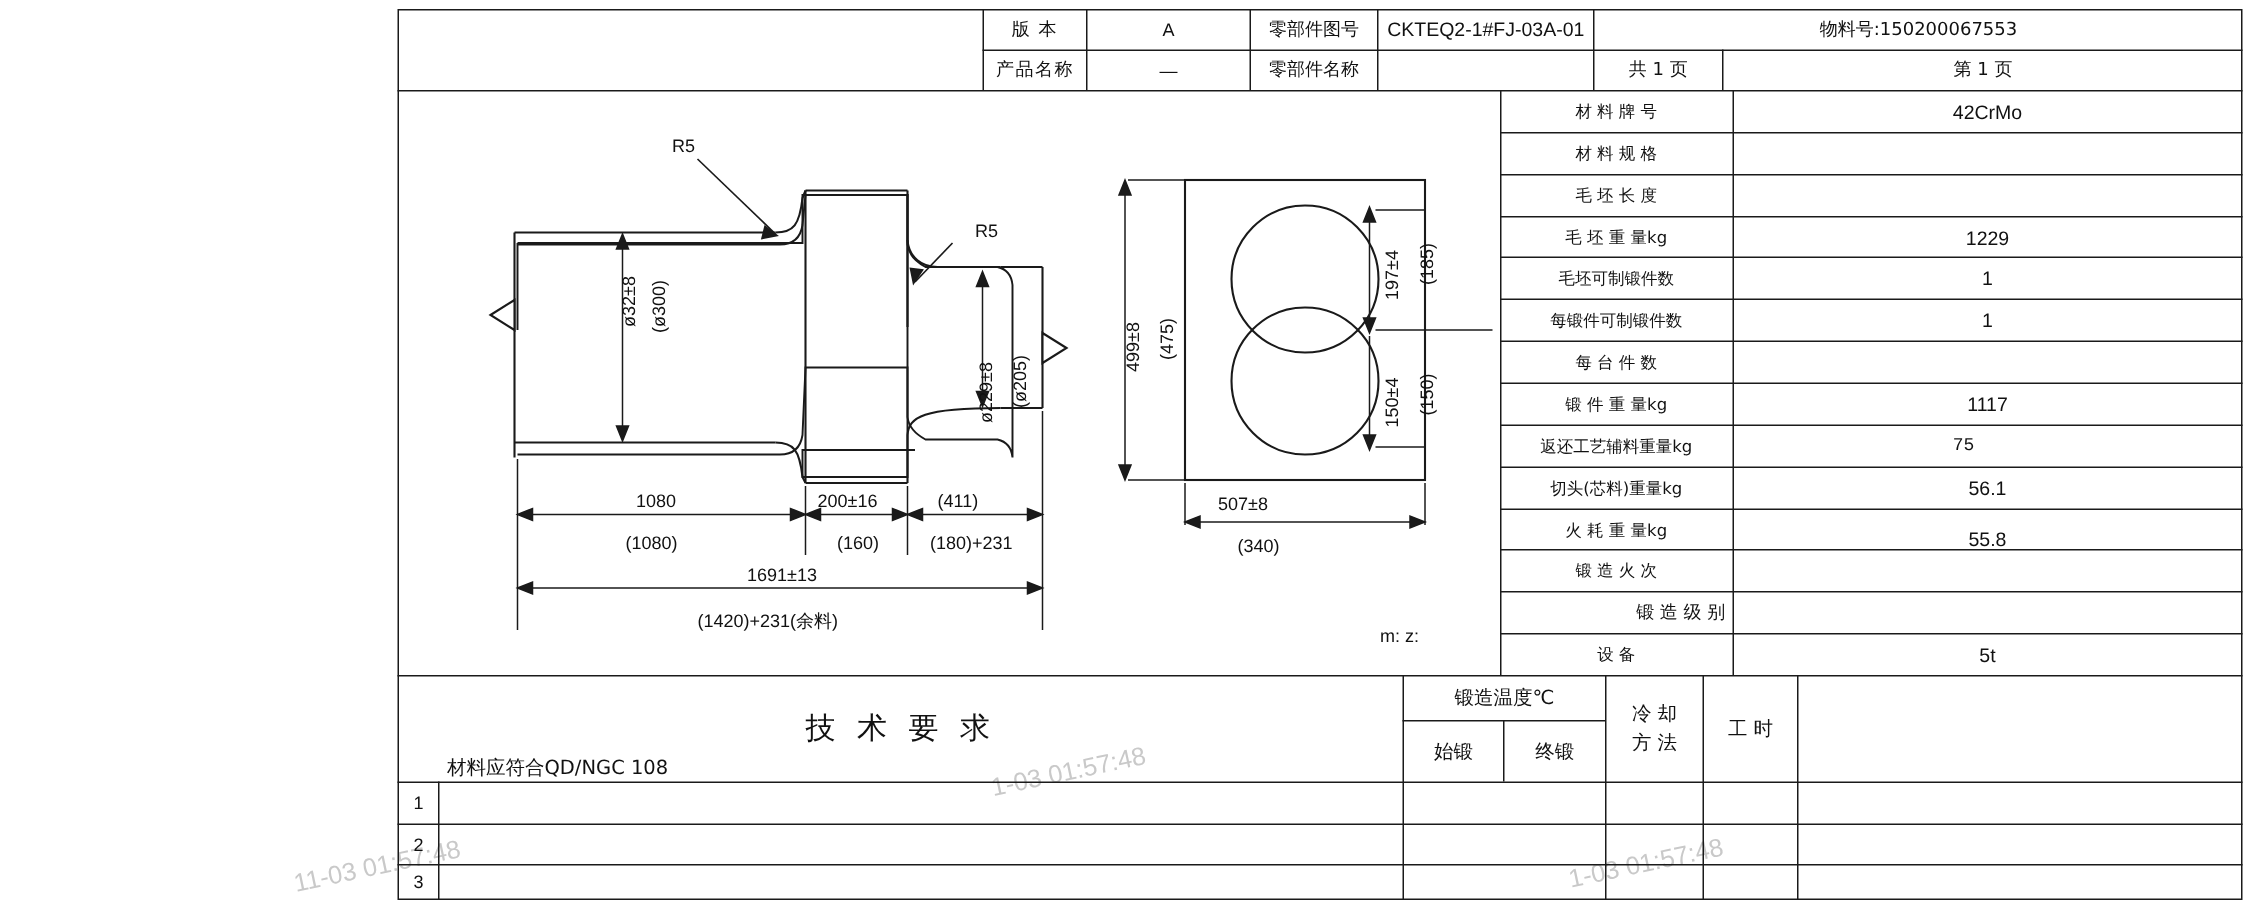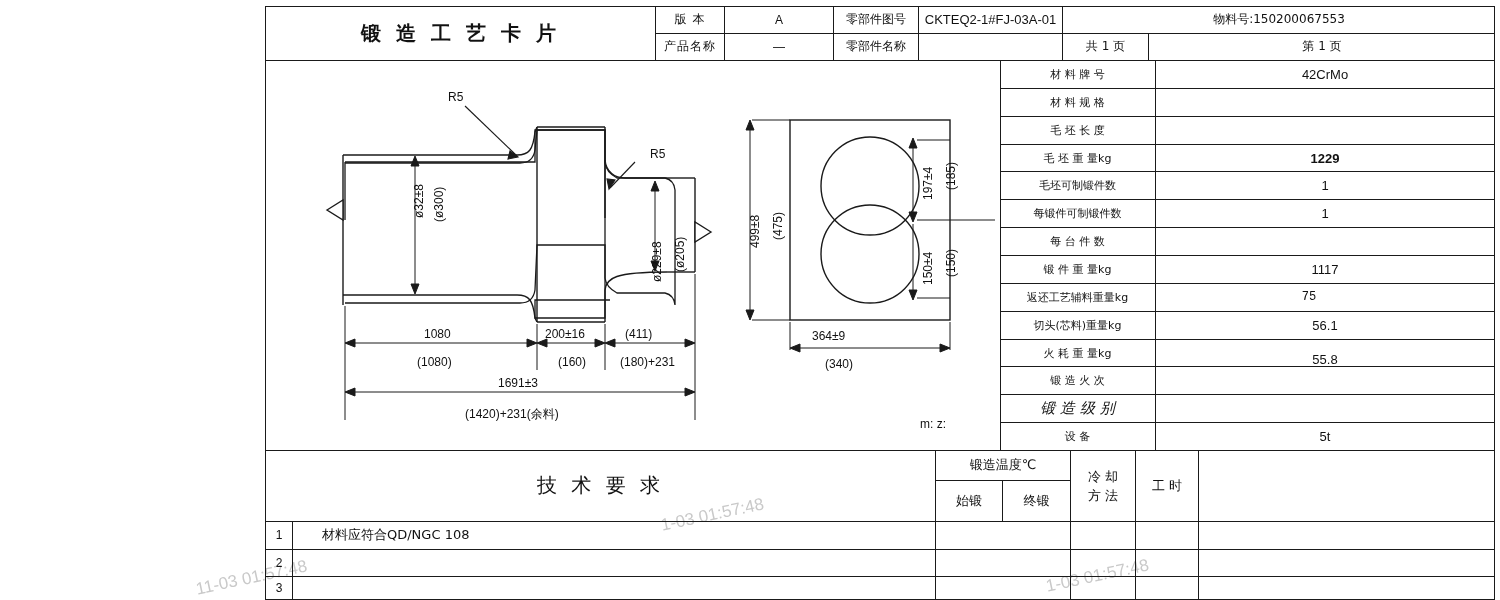--- a/index.html
+++ b/index.html
@@ -45,21 +45,20 @@
 
   <div class="ln hl" style="left:655px;top:33px;width:840px;"></div>
 
   <div class="ln vl" style="left:655px;top:6px;height:54px;"></div>
   <div class="ln vl" style="left:724px;top:6px;height:54px;"></div>
   <div class="ln vl" style="left:833px;top:6px;height:54px;"></div>
   <div class="ln vl" style="left:918px;top:6px;height:54px;"></div>
   <div class="ln vl" style="left:1062px;top:6px;height:54px;"></div>
   <div class="ln vl" style="left:1148px;top:33px;height:27px;"></div>
 
-  <div class="abs ctr cn t20 bold sp4" style="left:266px;top:6px;width:389px;height:54px;">锻 造 工 艺 卡 片</div>
 
   <div class="abs ctr cn t12 sp1" style="left:656px;top:6px;width:68px;height:27px;">版  本</div>
   <div class="abs ctr t12" style="left:725px;top:6px;width:108px;height:27px;">A</div>
   <div class="abs ctr cn t12" style="left:834px;top:6px;width:84px;height:27px;">零部件图号</div>
   <div class="abs ctr t13" style="left:919px;top:6px;width:143px;height:27px;">CKTEQ2-1#FJ-03A-01</div>
   <div class="abs ctr cn t12" style="left:1063px;top:6px;width:432px;height:27px;">物料号:150200067553</div>
 
   <div class="abs ctr cn t12 sp1" style="left:656px;top:33px;width:68px;height:27px;">产品名称</div>
   <div class="abs ctr t12" style="left:725px;top:33px;width:108px;height:27px;">—</div>
   <div class="abs ctr cn t12" style="left:834px;top:33px;width:84px;height:27px;">零部件名称</div>
@@ -82,21 +81,21 @@
       <div class="ln hl" style="left: 1000px; top: 144px; width: 495px;"></div>
       <div class="abs ctr cn" style="left: 1001px; top: 116px; width: 153px; height: 28px; font-size: 11px;">
         <span>毛 坯 长 度</span>
       </div>
       <div class="abs ctr" style="left: 1156px; top: 116px; width: 338px; height: 28px; font-size: 13px;"></div>
       <div class="ln hl" style="left: 1000px; top: 171px; width: 495px;"></div>
       <div class="abs ctr cn" style="left: 1001px; top: 144px; width: 153px; height: 28px; font-size: 11px;">
         <span>毛 坯 重 量</span>
         <span style="font-size: 11px;"> kg</span>
       </div>
-      <div class="abs ctr" style="left: 1156px; top: 144px; width: 338px; height: 28px; font-size: 13px; font-weight: bold;">1229</div>
+      <div class="abs ctr" style="left: 1156px; top: 144px; width: 338px; height: 28px; font-size: 13px;">1229</div>
       <div class="ln hl" style="left: 1000px; top: 199px; width: 495px;"></div>
       <div class="abs ctr cn" style="left: 1001px; top: 171px; width: 153px; height: 28px; font-size: 11px;">
         <span>毛坯可制锻件数</span>
       </div>
       <div class="abs ctr" style="left: 1156px; top: 171px; width: 338px; height: 28px; font-size: 13px;">1</div>
       <div class="ln hl" style="left: 1000px; top: 227px; width: 495px;"></div>
       <div class="abs ctr cn" style="left: 1001px; top: 199px; width: 153px; height: 28px; font-size: 11px;">
         <span>每锻件可制锻件数</span>
       </div>
       <div class="abs ctr" style="left: 1156px; top: 199px; width: 338px; height: 28px; font-size: 13px;">1</div>
@@ -128,21 +127,21 @@
         <span>火 耗 重 量</span>
         <span style="font-size: 11px;"> kg</span>
       </div>
       <div class="abs ctr" style="left: 1156px; top: 339px; width: 338px; height: 40px; font-size: 13px;">55.8</div>
       <div class="ln hl" style="left: 1000px; top: 394px; width: 495px;"></div>
       <div class="abs ctr cn" style="left: 1001px; top: 366px; width: 153px; height: 28px; font-size: 11px;">
         <span>锻 造 火 次</span>
       </div>
       <div class="abs ctr" style="left: 1156px; top: 366px; width: 338px; height: 28px; font-size: 13px;"></div>
       <div class="ln hl" style="left: 1000px; top: 422px; width: 495px;"></div>
-      <div class="abs ctr cn" style="left: 1001px; top: 394px; width: 153px; height: 28px; font-size: 15px; font-style: italic;">
+      <div class="abs ctr cn" style="left: 1044px; top: 394px; width: 153px; height: 28px; font-size: 12px;">
         <span>锻 造 级 别</span>
       </div>
       <div class="abs ctr" style="left: 1156px; top: 394px; width: 338px; height: 28px; font-size: 13px;"></div>
       <div class="abs ctr cn" style="left: 1001px; top: 422px; width: 153px; height: 28px; font-size: 11px;">
         <span>设      备</span>
       </div>
       <div class="abs ctr" style="left: 1156px; top: 422px; width: 338px; height: 28px; font-size: 13px;">5t</div>
     </div>
 
   <div>
@@ -263,21 +262,21 @@
       <path d="M 80 332 L 90 328 L 90 336 Z" fill="#1a1a1a"></path>
       <path d="M 430 332 L 420 328 L 420 336 Z" fill="#1a1a1a"></path>
     </g>
   </svg>
   <div class="lbl t13" style="left:424px;top:327px;">1080</div>
   <div class="lbl t13" style="left:417px;top:355px;">(1080)</div>
   <div class="lbl t13" style="left:545px;top:327px;">200±16</div>
   <div class="lbl t13" style="left:558px;top:355px;">(160)</div>
   <div class="lbl t13" style="left:625px;top:327px;">(411)</div>
   <div class="lbl t13" style="left:620px;top:355px;">(180)+231</div>
-  <div class="lbl t13" style="left:498px;top:376px;">1691±3</div>
+  <div class="lbl t13" style="left:498px;top:376px;">1691±13</div>
   <div class="lbl t13" style="left:465px;top:406px;">(1420)+231(余料)</div>
 
   <svg width="400" height="360" style="left:735px;top:110px;">
     <g fill="none" stroke="#1a1a1a" stroke-width="1.4">
       <rect x="55" y="10" width="160" height="200"></rect>
       <circle cx="135" cy="76" r="49"></circle>
       <circle cx="135" cy="144" r="49"></circle>
     </g>
     <g fill="none" stroke="#1a1a1a" stroke-width="1">
 
@@ -302,21 +301,21 @@
       <path d="M 55 212 L 55 240"></path>
       <path d="M 215 212 L 215 240"></path>
     </g>
   </svg>
   <div class="vlbl t13" style="left:748px;top:248px;transform:rotate(-90deg);">499±8</div>
   <div class="vlbl t13" style="left:771px;top:240px;transform:rotate(-90deg);">(475)</div>
   <div class="vlbl t12" style="left:921px;top:200px;transform:rotate(-90deg);">197±4</div>
   <div class="vlbl t12" style="left:944px;top:190px;transform:rotate(-90deg);">(185)</div>
   <div class="vlbl t12" style="left:921px;top:285px;transform:rotate(-90deg);">150±4</div>
   <div class="vlbl t12" style="left:944px;top:277px;transform:rotate(-90deg);">(150)</div>
-  <div class="lbl t13" style="left:812px;top:329px;">364±9</div>
+  <div class="lbl t13" style="left:812px;top:329px;">507±8</div>
   <div class="lbl t13" style="left:825px;top:357px;">(340)</div>
   <div class="lbl t13" style="left:920px;top:417px;">m: z:</div>
 
   <div class="ln hl" style="left:265px;top:450px;width:1230px;"></div>
   <div class="ln hl" style="left:935px;top:480px;width:135px;"></div>
   <div class="ln hl" style="left:265px;top:521px;width:1230px;"></div>
   <div class="ln hl" style="left:265px;top:549px;width:1230px;"></div>
   <div class="ln hl" style="left:265px;top:576px;width:1230px;"></div>
 
   <div class="ln vl" style="left:292px;top:521px;height:79px;"></div>
@@ -331,20 +330,20 @@
   <div class="abs ctr cn t13" style="left:936px;top:480px;width:66px;height:41px;">始锻</div>
   <div class="abs ctr cn t13" style="left:1003px;top:480px;width:67px;height:41px;">终锻</div>
   <div class="abs cn t13" style="left:1071px;top:450px;width:64px;height:71px;display:flex;flex-direction:column;align-items:center;justify-content:center;line-height:19px;">
     <span>冷  却</span>
     <span>方  法</span>
   </div>
   <div class="abs ctr cn t13" style="left:1136px;top:450px;width:62px;height:71px;">工 时</div>
 
   <div id="tech-rows">
       <div class="abs ctr t12" style="left: 266px; top: 521px; width: 26px; height: 28px;">1</div>
-      <div class="abs lft cn t13" style="left: 298px; top: 521px; width: 630px; height: 28px; margin-left: 24px;">材料应符合QD/NGC 108</div>
+      <div class="abs lft cn t13" style="left: 298px; top: 498px; width: 630px; height: 28px;">材料应符合QD/NGC 108</div>
       <div class="abs ctr t12" style="left: 266px; top: 549px; width: 26px; height: 27px;">2</div>
       <div class="abs lft cn t13" style="left: 298px; top: 549px; width: 630px; height: 27px;"></div>
       <div class="abs ctr t12" style="left: 266px; top: 576px; width: 26px; height: 24px;">3</div>
       <div class="abs lft cn t13" style="left: 298px; top: 576px; width: 630px; height: 24px;"></div>
     </div>
 
 </div>
 
 </body></html>

